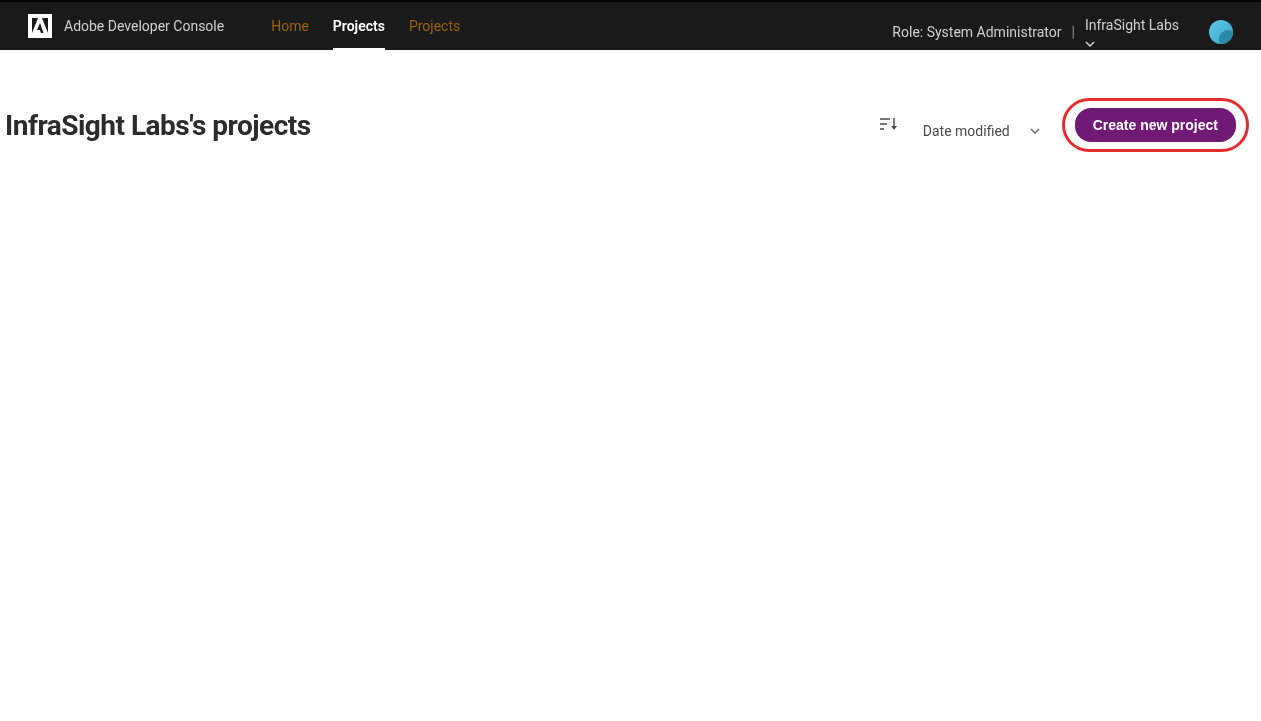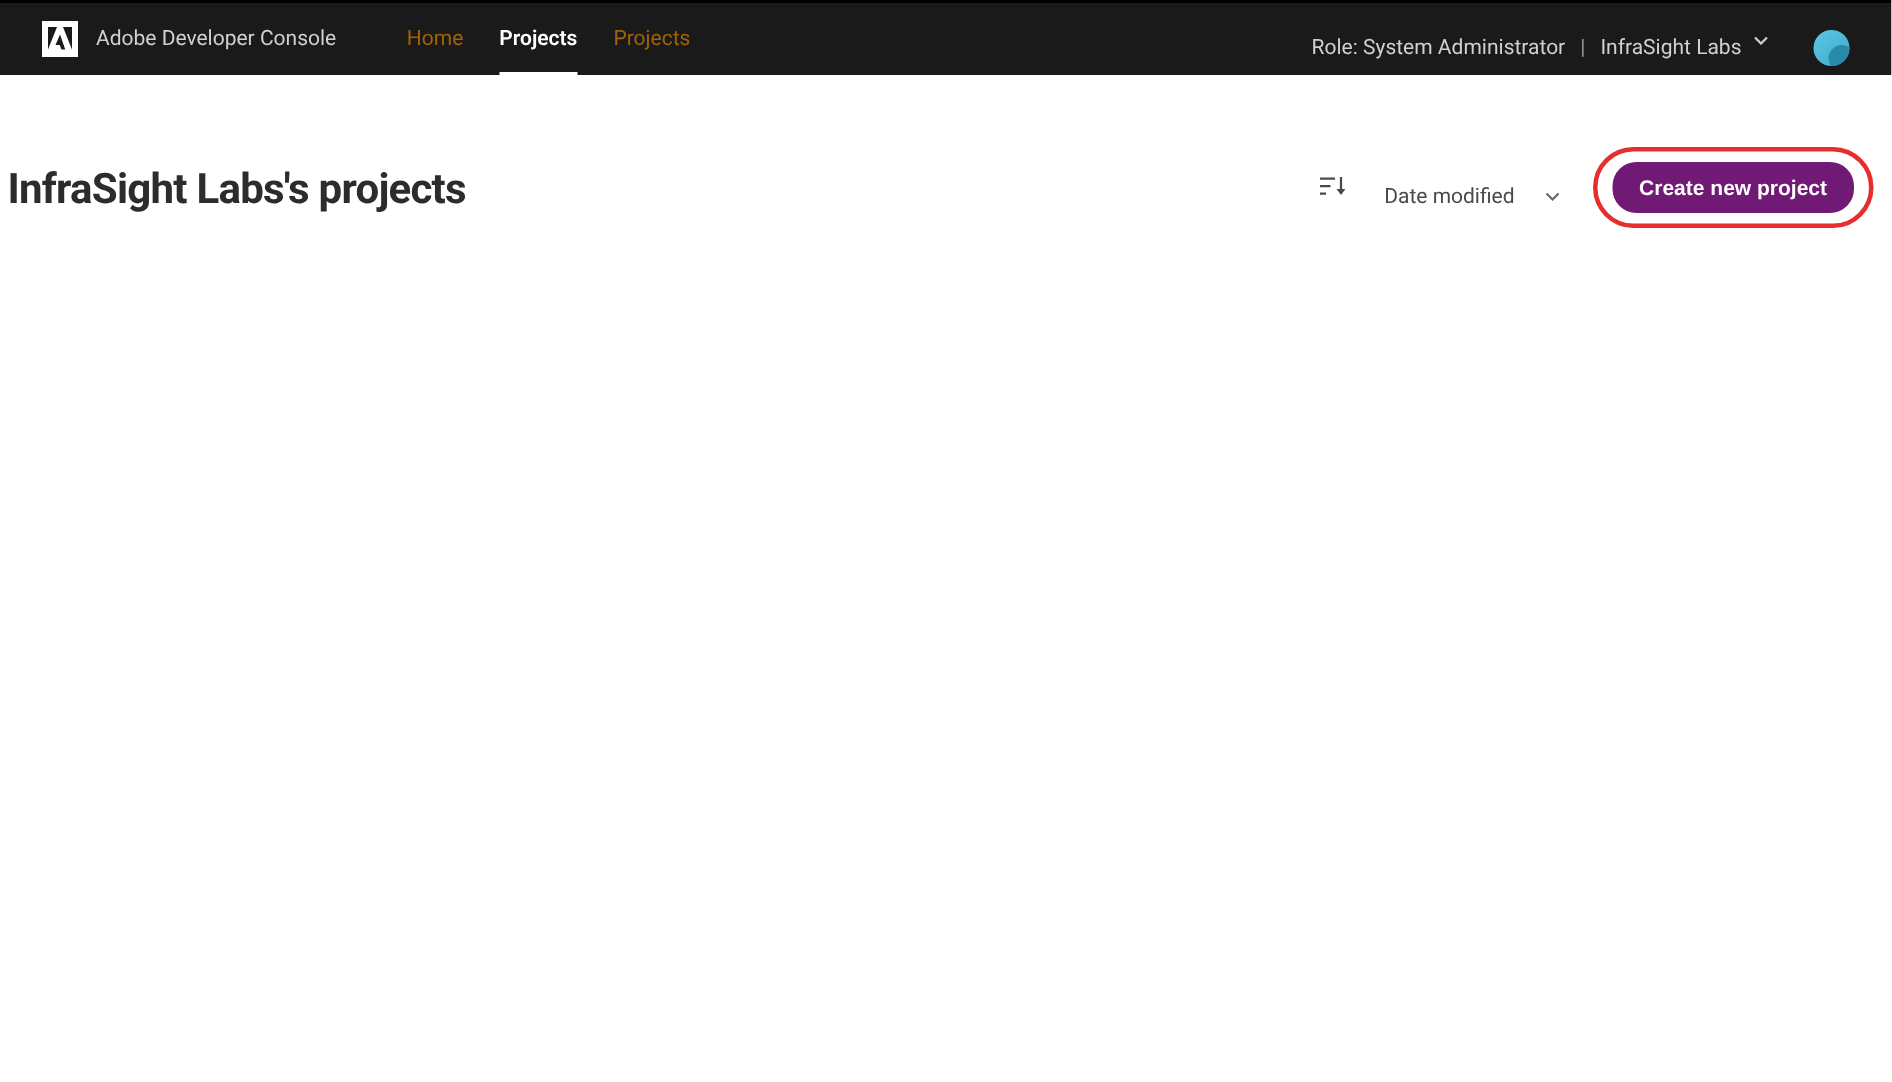--- a/index.html
+++ b/index.html
@@ -97,20 +97,21 @@
     .separator {
       color: #9a9a9a;
       font-size: 14px;
     }
     
     .org-selector {
       display: flex;
       align-items: flex-start;
       gap: 8px;
       cursor: pointer;
+      flex-direction: column;
     }
     
     .org-name {
       color: #d0d0d0;
       font-size: 14px;
     }
     
     .chevron-down {
       width: 10px;
       height: 6px;

